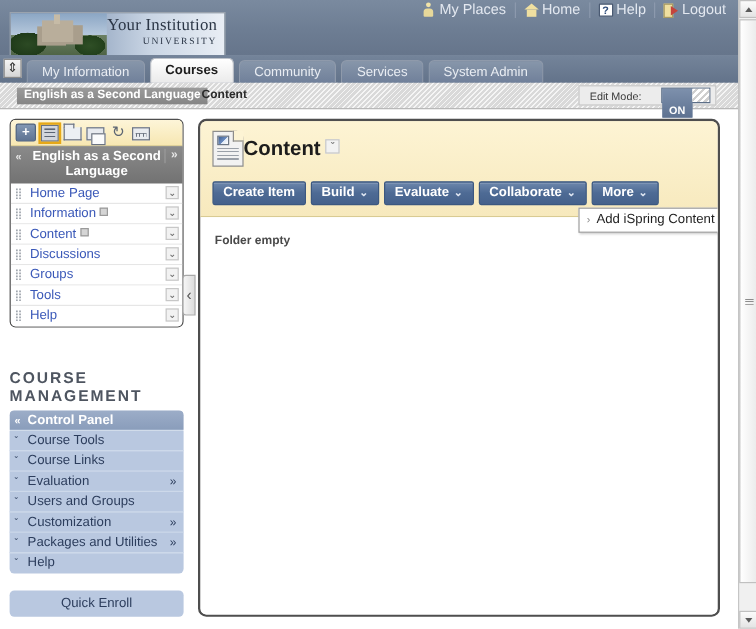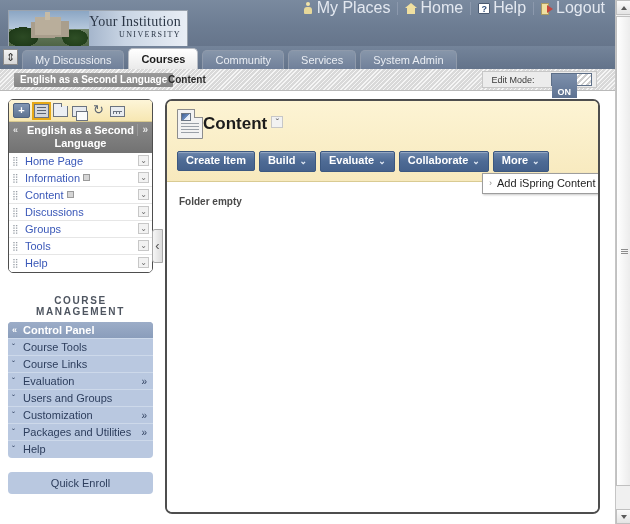--- a/index.html
+++ b/index.html
@@ -32,21 +32,21 @@
   #global-header {
     position: absolute; left: 0; top: 0;
     width: 615px; height: 46px;
     background: #6f7f95;
     background-image: linear-gradient(to bottom, #7a8a9f 0%, #6d7d93 55%, #66758b 100%);
     overflow: hidden;
   }
   #global-links {
     position: absolute; right: 8px; top: 1px;
     display: flex; align-items: center; height: 14px;
-    color: #dfe5ee; font-size: 16px;
+    color: #dfe5ee; font-size: 12px;
   }
   .glink {
     display: flex; align-items: center; gap: 3px;
     padding: 0 7px; height: 13px;
     border-right: 1px solid #8c99ad;
     color: #e3e8f0; text-decoration: none;
     white-space: nowrap;
     cursor: pointer;
   }
   .glink:last-child { border-right: none; padding-right: 2px; }
@@ -344,25 +344,25 @@
     border-radius: 3px 0 0 3px;
     cursor: pointer;
   }
   #collapse-handle::after {
     content: "‹"; position: absolute; left: 0; top: 6px; width: 100%;
     text-align: center; font-size: 13px; color: #555; line-height: 20px;
   }
 
   
   #course-mgmt-title {
-    margin-top: 22px;
-    font-size: 10px; font-weight: bold;
+    margin-top: 34px;
+    font-size: 13px; font-weight: bold;
     letter-spacing: 1.6px;
     color: #4e5560;
-    text-align: center;
+    text-align: left;
     padding-bottom: 5px;
   }
   #cp-box { }
   .cp-item {
     position: relative;
     height: 17px; line-height: 17px;
     background: #b9c8e0;
     color: #2c3d5c;
     font-size: 11px;
     padding-left: 15px;
@@ -559,21 +559,21 @@
       <div id="inst-name">
         <div class="l1">Your Institution</div>
         <div class="l2">UNIVERSITY</div>
       </div>
     </div>
   </div>
 
   <div id="tabstrip">
     <div id="text-resize-btn"></div>
     <div id="tabs">
-      <div class="tab">My Discussions</div>
+      <div class="tab">My Information</div>
       <div class="tab active">Courses</div>
       <div class="tab">Community</div>
       <div class="tab">Services</div>
       <div class="tab">System Admin</div>
     </div>
   </div>
 
   <div id="crumbbar" class="striped-bg">
     <div id="crumb-course">English as a Second Language</div>
     <div id="crumb-current">Content</div>

